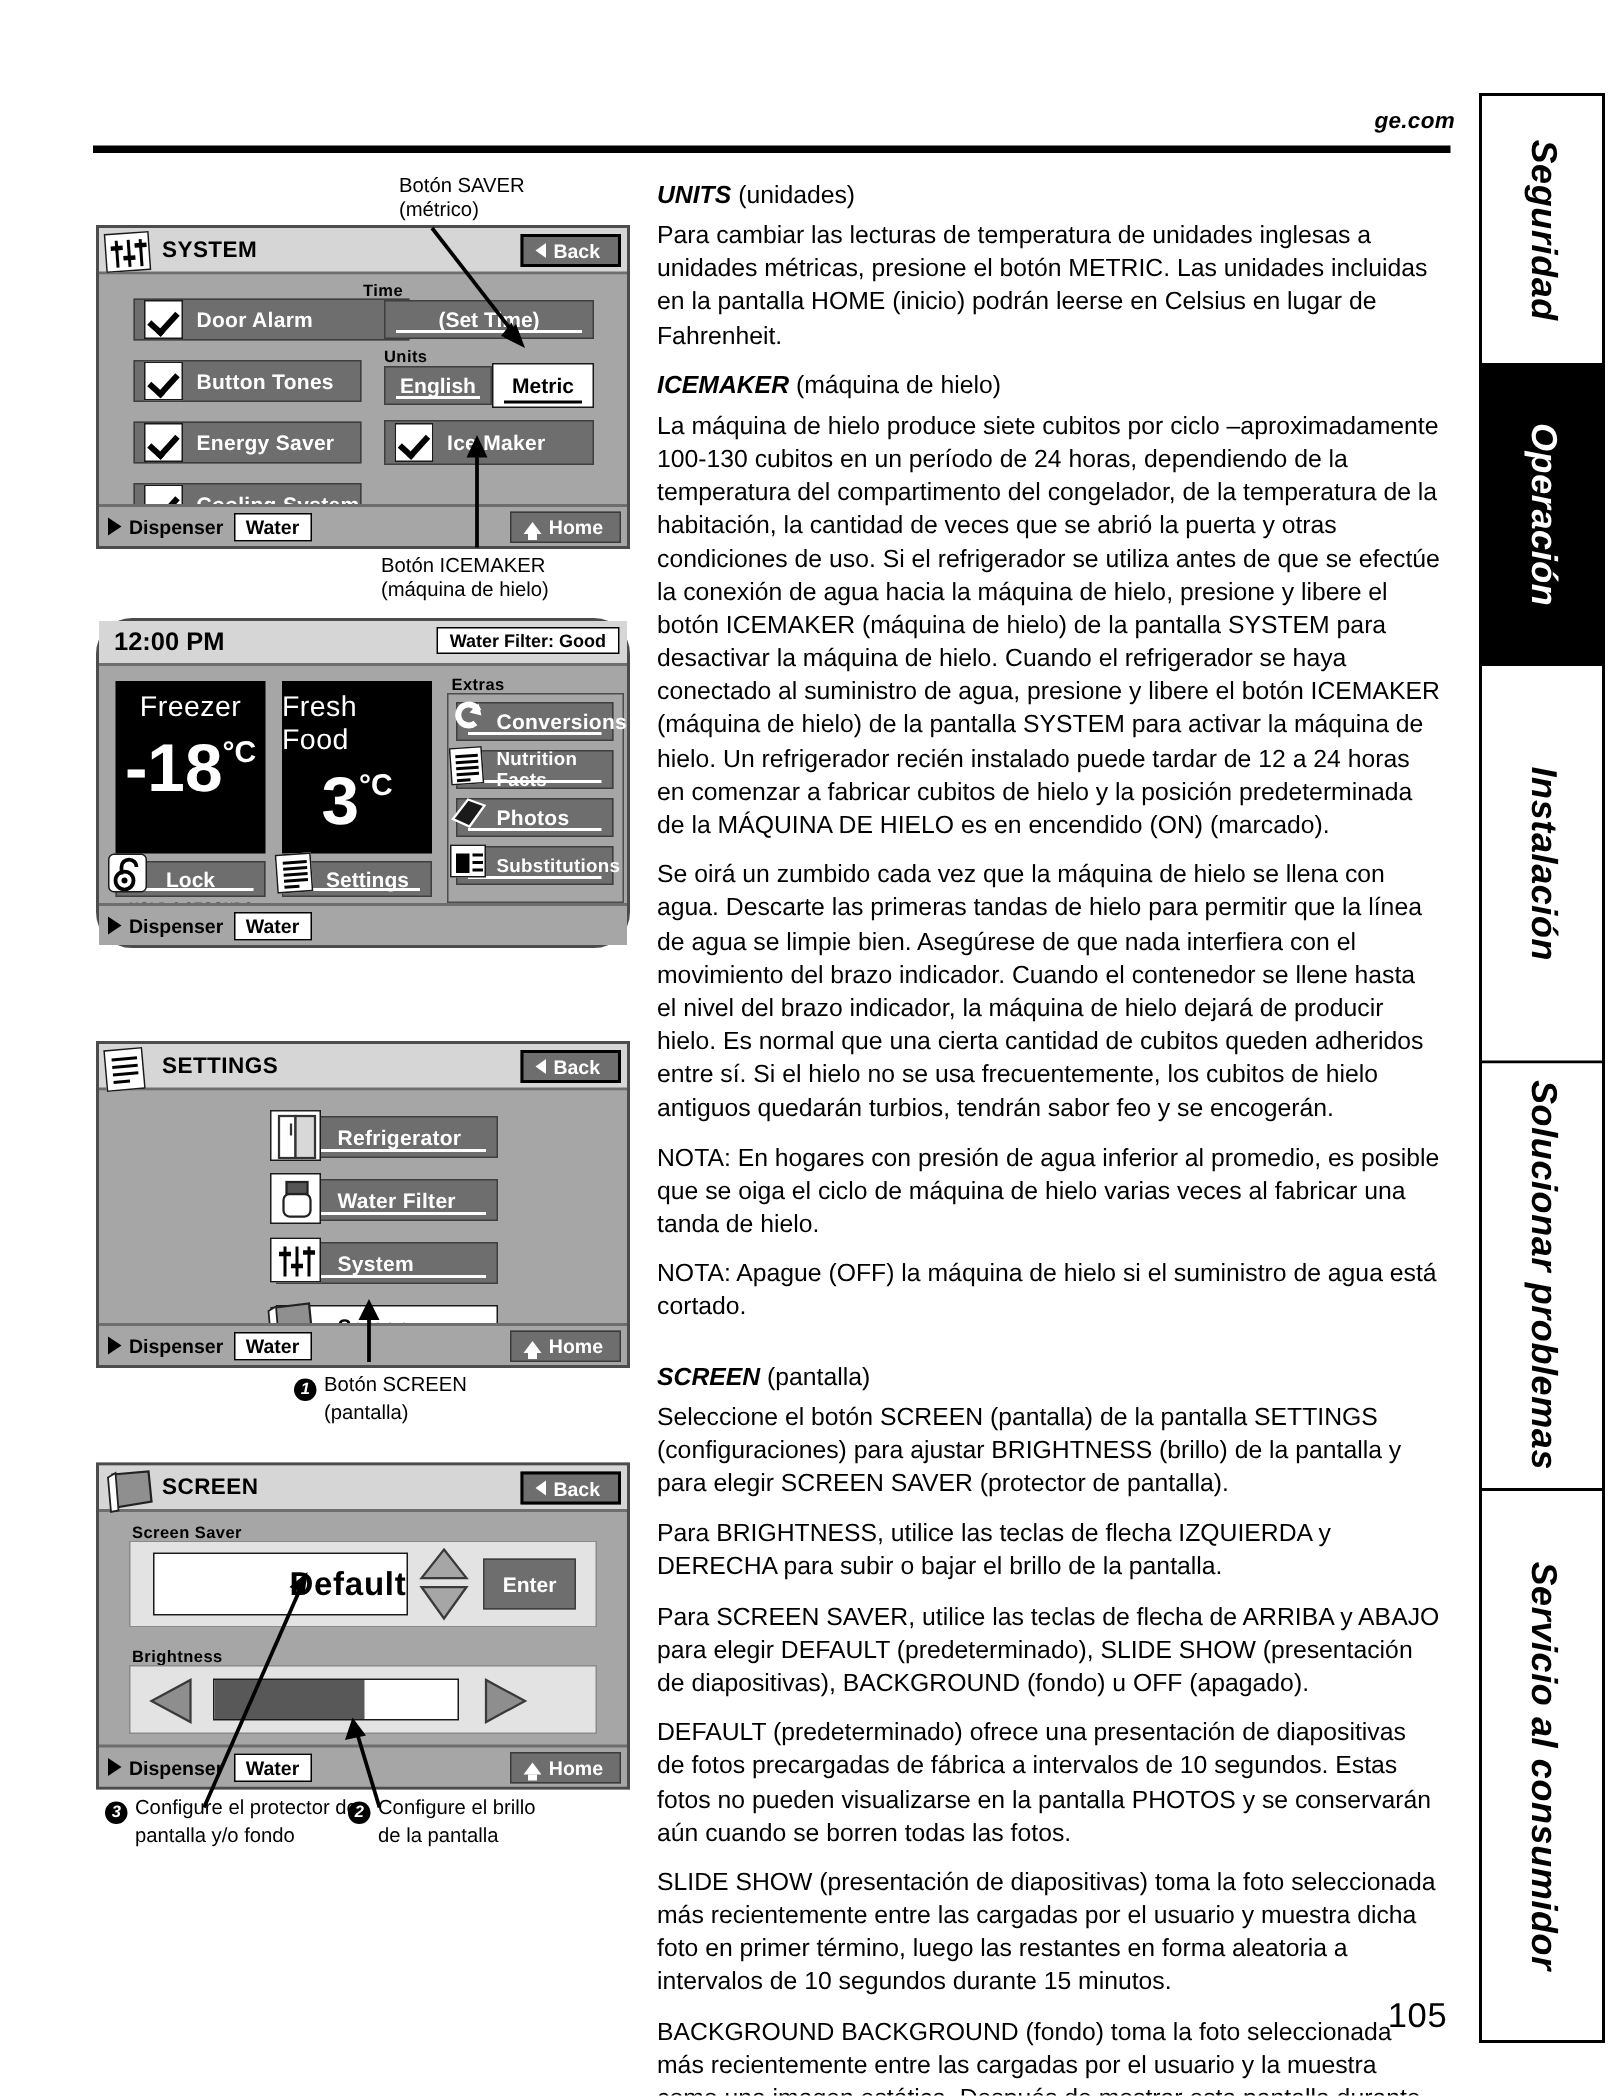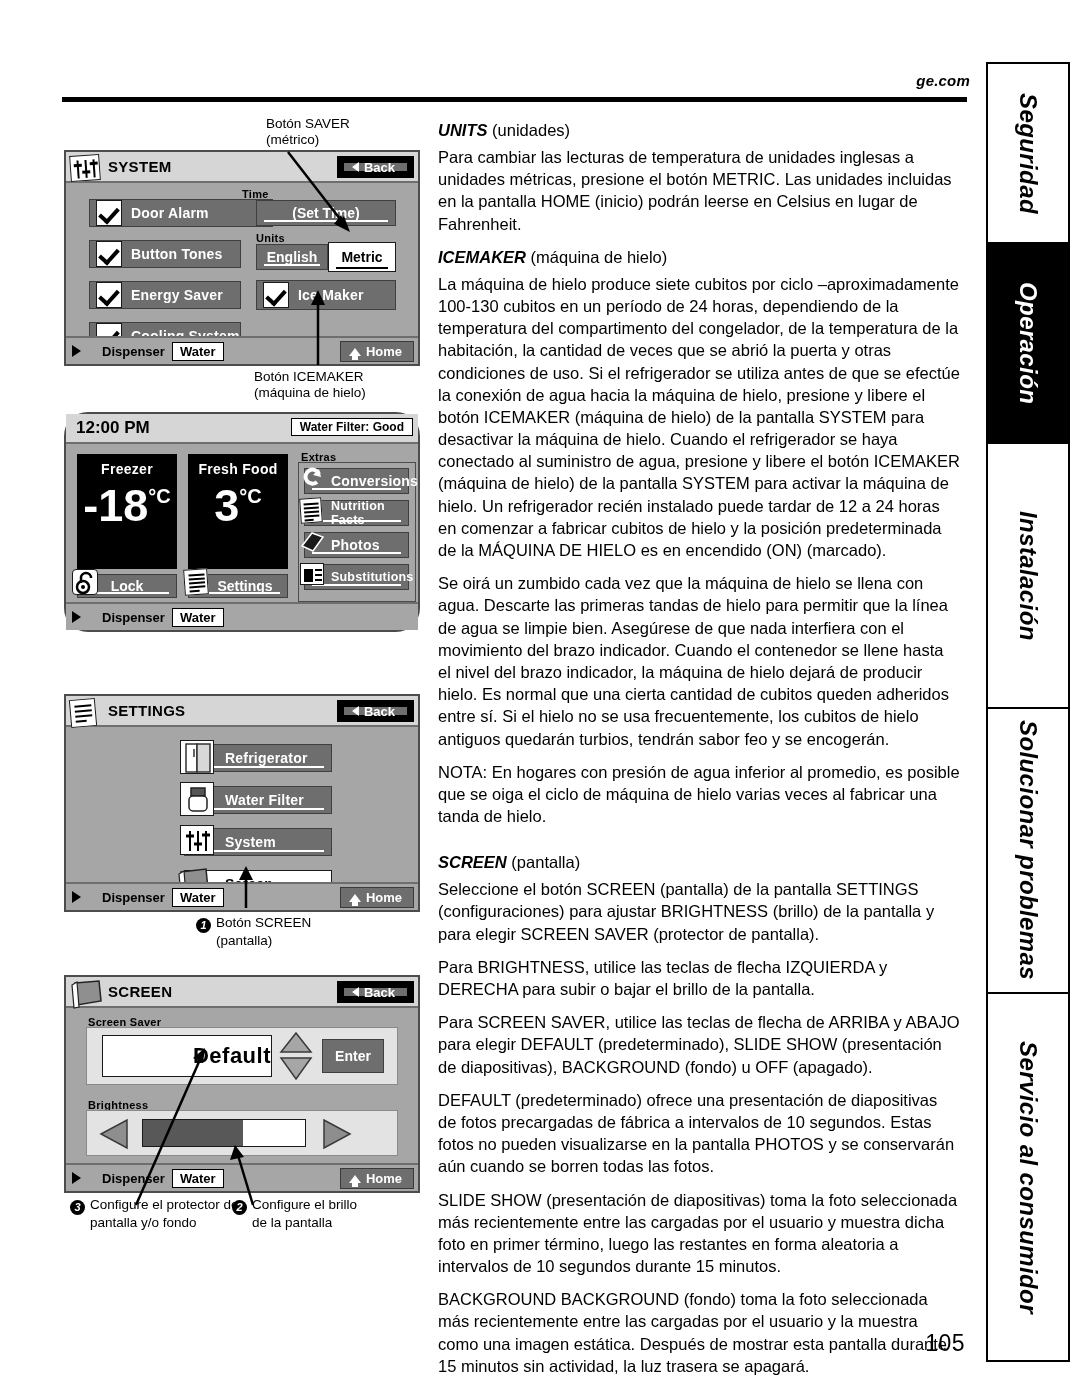--- a/index.html
+++ b/index.html
@@ -92,42 +92,42 @@
   .panel-title {
     font-size: 15px; font-weight: bold; letter-spacing: .3px;
     margin-left: 42px; font-variant: small-caps;
     text-transform: uppercase;
   }
 
   .btn-back {
     position: absolute; right: 4px; top: 4px;
     height: 22px; padding: 0 12px 0 8px;
     background: #6e6e6e; color: #fff;
-    border: 7px solid #000000;
+    border: 2px solid #000000;
     display: flex; align-items: center; gap: 5px;
     font-size: 13px; font-weight: bold;
   }
   .tri-l {
     width: 0; height: 0;
     border-top: 5px solid transparent; border-bottom: 5px solid transparent;
     border-right: 7px solid #fff;
   }
   .tri-r-dark {
     width: 0; height: 0;
     border-top: 6px solid transparent; border-bottom: 6px solid transparent;
     border-left: 9px solid #000;
   }
 
   .panel-bottom {
     position: absolute; left: 0; right: 0; bottom: 0; height: 28px;
     background: #a6a6a6; border-top: 2px solid #6e6e6e;
     display: flex; align-items: center;
   }
   .disp-label {
-    display: flex; align-items: center; gap: 21px;
+    display: flex; align-items: center; gap: 5px;
     margin-left: 6px; font-size: 13px; font-weight: bold;
     color: #000;
   }
   .water-chip {
     margin-left: 7px; background: #fff; border: 1.5px solid #000;
     padding: 1px 7px; font-size: 13px; font-weight: bold;
   }
   .btn-home {
     position: absolute; right: 4px; top: 3px;
     height: 21px; padding: 0 11px 0 8px;
@@ -194,21 +194,21 @@
   .wf-chip {
     position: absolute; right: 5px; top: 4px;
     background: #fff; border: 1.5px solid #000;
     padding: 1px 8px; font-size: 12px; font-weight: bold;
   }
   .temp-box {
     position: absolute; background: #000; color: #fff;
     display: flex; flex-direction: column; align-items: center;
   }
   .temp-box .tname {
-    margin-top: 7px; font-size: 14px; font-weight: bold; letter-spacing: .3px;
+    margin-top: 7px; font-size: 19px; font-weight: normal; letter-spacing: .3px;
   }
   .temp-box .tval {
     margin-top: 6px; font-size: 45px; font-weight: bold; line-height: 1;
     display: flex; align-items: flex-start;
   }
   .temp-box .tunit { font-size: 20px; margin-top: 3px; }
 
   
   .ovl { position: absolute; left: 0; top: 0; pointer-events: none; }
 
@@ -260,20 +260,21 @@
     </h2>
     <p>Para cambiar las lecturas de temperatura de unidades inglesas a unidades métricas, presione el botón METRIC. Las unidades incluidas en la pantalla HOME (inicio) podrán leerse en Celsius en lugar de Fahrenheit.</p>
 
     <h2>
       <span>ICEMAKER</span>
       <span class="lt">(máquina de hielo)</span>
     </h2>
     <p>La máquina de hielo produce siete cubitos por ciclo –aproximadamente 100-130 cubitos en un período de 24 horas, dependiendo de la temperatura del compartimento del congelador, de la temperatura de la habitación, la cantidad de veces que se abrió la puerta y otras condiciones de uso.  Si el refrigerador se utiliza antes de que se efectúe la conexión de agua hacia la máquina de hielo, presione y libere el botón ICEMAKER (máquina de hielo) de la pantalla SYSTEM para desactivar la máquina de hielo.  Cuando el refrigerador se haya conectado al suministro de agua, presione y libere el botón ICEMAKER (máquina de hielo) de la pantalla SYSTEM para activar la máquina de hielo. Un refrigerador recién instalado puede tardar de 12 a 24 horas en comenzar a fabricar cubitos de hielo y la posición predeterminada de la MÁQUINA DE HIELO es en encendido (ON) (marcado).</p>
     <p>Se oirá un zumbido cada vez que la máquina de hielo se llena con agua. Descarte las primeras tandas de hielo para permitir que la línea de agua se limpie bien.  Asegúrese de que nada interfiera con el movimiento del brazo indicador.  Cuando el contenedor se llene hasta el nivel del brazo indicador, la máquina de hielo dejará de producir hielo.  Es normal que una cierta cantidad de cubitos queden adheridos entre sí.  Si el hielo no se usa frecuentemente, los cubitos de hielo antiguos quedarán turbios, tendrán sabor feo y se encogerán.</p>
     <p>NOTA: En hogares con presión de agua inferior al promedio, es posible que se oiga el ciclo de máquina de hielo varias veces al fabricar una tanda de hielo.</p>
+    <p>NOTA: Apague (OFF) la máquina de hielo si el suministro de agua está cortado.</p>
 
     <h2 style="margin-top:26px">
       <span>SCREEN</span>
       <span class="lt">(pantalla)</span>
     </h2>
     <p>Seleccione el botón SCREEN (pantalla) de la pantalla SETTINGS (configuraciones) para ajustar BRIGHTNESS (brillo) de la pantalla y para elegir SCREEN SAVER (protector de pantalla).</p>
     <p>Para BRIGHTNESS, utilice las teclas de flecha IZQUIERDA y DERECHA para subir o bajar el brillo de la pantalla.</p>
     <p>Para SCREEN SAVER, utilice las teclas de flecha de ARRIBA y ABAJO para elegir DEFAULT (predeterminado), SLIDE SHOW (presentación de diapositivas), BACKGROUND (fondo) u OFF (apagado).</p>
     <p>DEFAULT (predeterminado) ofrece una presentación de diapositivas de fotos precargadas de fábrica a intervalos de 10 segundos.  Estas fotos no pueden visualizarse en la pantalla PHOTOS y se conservarán aún cuando se borren todas las fotos.</p>
     <p>SLIDE SHOW (presentación de diapositivas) toma la foto seleccionada más recientemente entre las cargadas por el usuario y muestra dicha foto en primer término, luego las restantes en forma aleatoria a intervalos de 10 segundos durante 15 minutos.</p>

